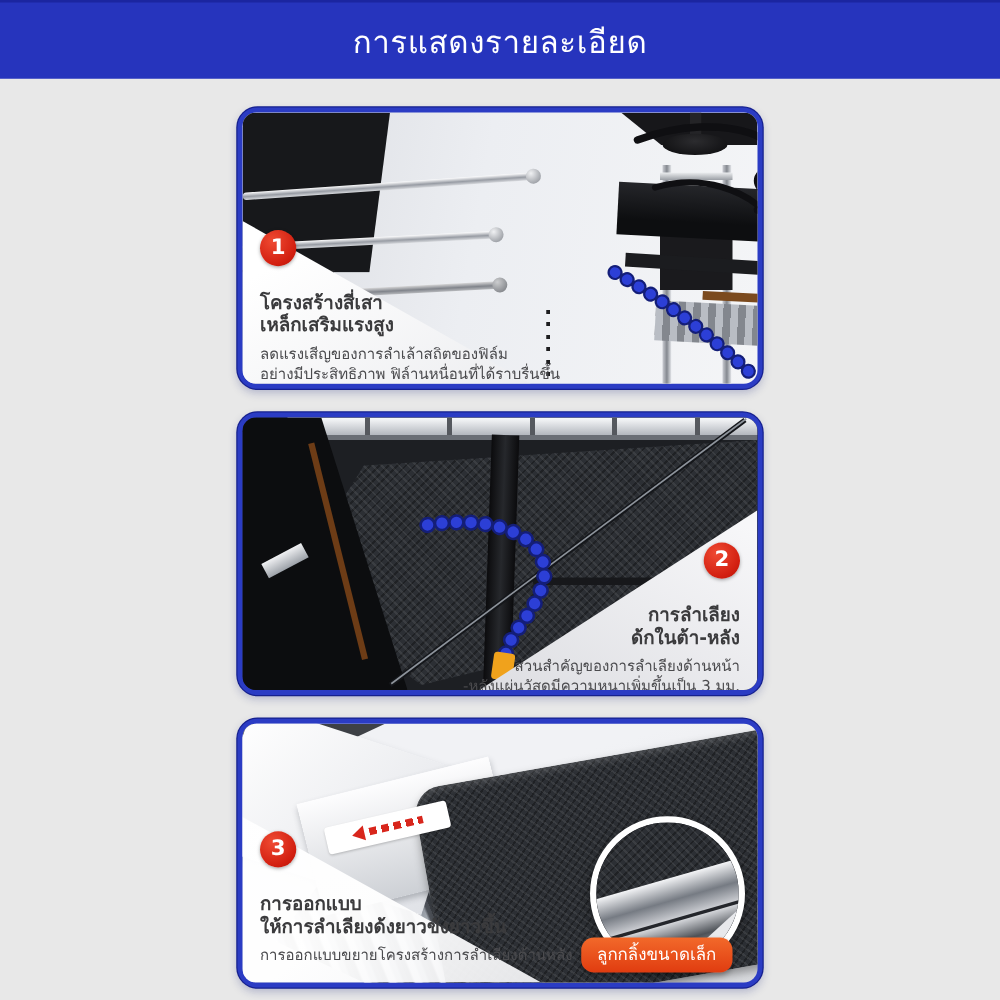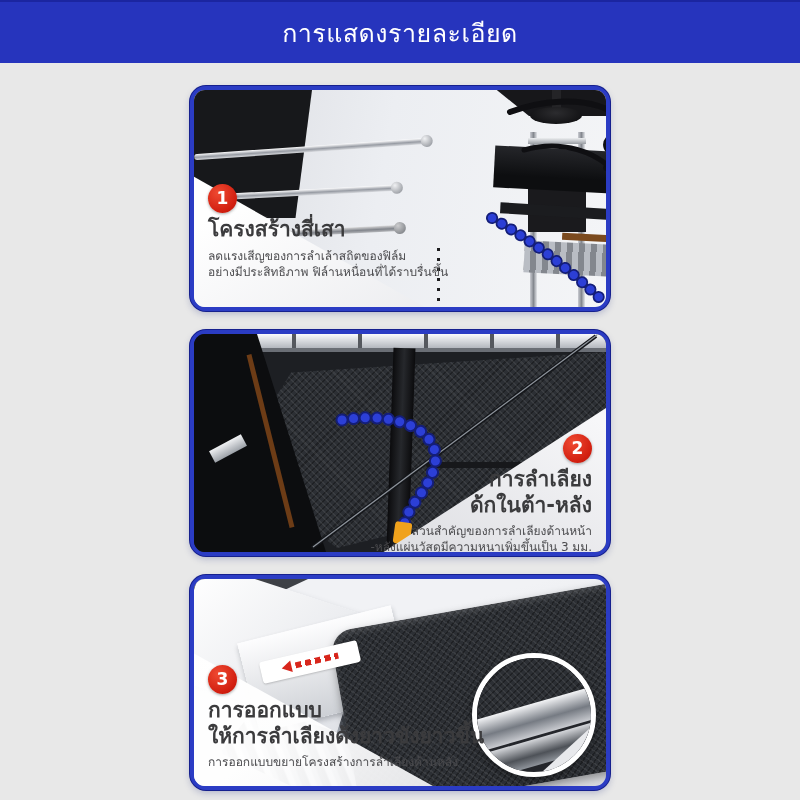--- a/index.html
+++ b/index.html
@@ -29,21 +29,21 @@
           repeating-linear-gradient(-45deg,rgba(0,0,0,.3) 0 1.5px,transparent 1.5px 5px);}
 
   
   .caption{position:absolute;z-index:9;}
   .cap-left{left:14px;}
   .cap-right{right:14px;display:flex;flex-direction:column;align-items:flex-end;text-align:right;}
   .badge{width:29px;height:29px;border-radius:50%;
          background:radial-gradient(circle at 35% 30%,#ef4a32,#d21f10 68%,#b01306);
          color:#fff;font-weight:bold;font-size:17px;line-height:29px;text-align:center;
          box-shadow:0 1px 3px rgba(0,0,0,.35);}
-  .cap-title{margin-top:4px;font-size:21px;font-weight:bold;color:#3b3b3d;line-height:1.22;}
+  .cap-title{margin-top:20px;font-size:15px;font-weight:bold;color:#3b3b3d;line-height:1.22;}
   .cap-title span{display:block;}
   .cap-body{margin-top:5px;font-size:12px;color:#4b4b4e;line-height:1.35;}
   .cap-body span{display:block;}
 
   
   .p1{background:linear-gradient(100deg,#dadce1 0%,#eceef2 45%,#f4f5f7 100%);}
   .p1-blackpanel{left:0;top:0;width:118px;height:128px;background:#17181b;
                  clip-path:polygon(0 0,100% 0,86% 100%,0 100%);}
   .p1-blackpanel2{left:0;top:126px;width:74px;height:56px;background:#222326;
                   clip-path:polygon(0 0,100% 0,60% 100%,0 100%);}
@@ -177,20 +177,21 @@
       <svg class="hose" width="412" height="217" viewBox="0 0 412 217">
         <path d="M298,128 C336,150 362,168 408,210" fill="none" stroke="#141e78" stroke-width="12" stroke-linecap="round" stroke-dasharray="0.1 11"></path>
         <path d="M298,128 C336,150 362,168 408,210" fill="none" stroke="#2c3fd6" stroke-width="8.5" stroke-linecap="round" stroke-dasharray="0.1 11"></path>
       </svg>
       <div class="abs p1-wedge"></div>
 
       <div class="caption cap-left c1-cap">
         <div class="badge"><span>1</span></div>
         <div class="cap-title">
           <span>โครงสร้างสี่เสา</span>
+          <span>เหล็กเสริมแรงสูง</span>
         </div>
         <div class="cap-body">
           <span>ลดแรงเสีญของการลำเล้าสถิตของฟิล์ม</span>
           <span>อย่างมีประสิทธิภาพ ฟิล์านหนื่อนที่ได้ราบรื่นขึ้น</span>
         </div>
       </div>
     </div>
   </section>
 
   <section class="card card-2">
@@ -240,20 +241,21 @@
       </div>
       <div class="abs p3-undersilver"></div>
       <div class="abs p3-belt mesh"></div>
       <div class="abs p3-wedge"></div>
       <div class="abs p3-inset">
         <div class="abs p3-inset-mesh mesh"></div>
         <div class="abs p3-inset-roller"></div>
         <div class="abs p3-inset-roller2"></div>
         <div class="abs p3-inset-bracket"></div>
       </div>
+      <div class="p3-tag">ลูกกลิ้งขนาดเล็ก</div>
 
       <div class="caption cap-left c3-cap">
         <div class="badge"><span>3</span></div>
         <div class="cap-title">
           <span>การออกแบบ</span>
           <span>ให้การลำเลียงด้งยาวขังยาวขึ้น</span>
         </div>
         <div class="cap-body">
           <span>การออกแบบขยายโครงสร้างการลำเลียงด้านหลัง</span>
         </div>

